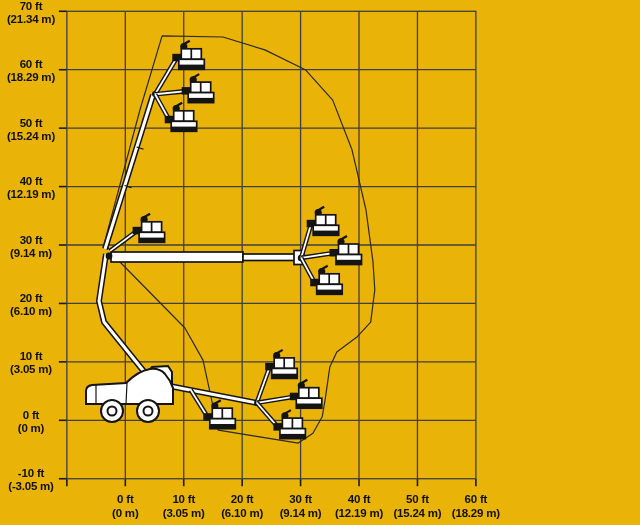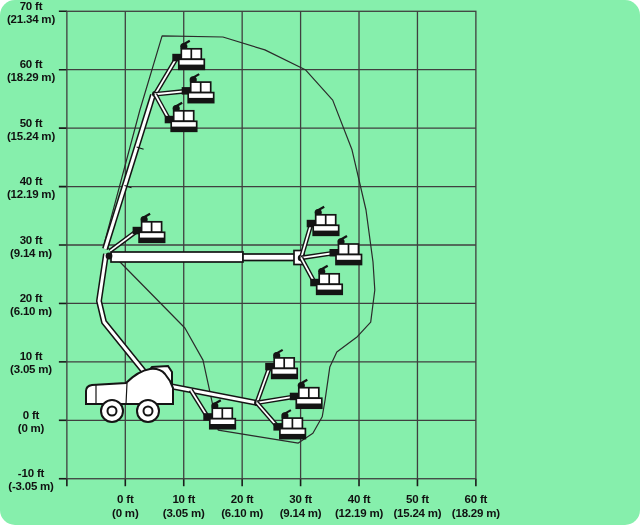--- a/index.html
+++ b/index.html
@@ -1,17 +1,17 @@
 <!DOCTYPE html>
 <html><head>
 <meta charset="utf-8">
 <style>
   html,body{margin:0;padding:0;background:#fff;}
-  .canvas{position:relative;width:640px;height:525px;background:#86efac;overflow:hidden;
-          font-family:"Liberation Sans", sans-serif;border-radius:15px;}
+  .canvas{position:relative;width:640px;height:525px;background:#eab308;overflow:hidden;
+          font-family:"Liberation Sans", sans-serif;}
   svg{position:absolute;left:0;top:0;}
   .gridline{stroke:#3f3f3f;stroke-width:1.3;fill:none;}
   .tick{stroke:#1a1a1a;stroke-width:1.6;}
   .ticktext{font-family:"Liberation Sans",sans-serif;font-weight:bold;font-size:11.5px;
             fill:#111;text-anchor:middle;letter-spacing:-0.2px;}
   .envelope{stroke:#2b2b2b;stroke-width:1.2;fill:none;stroke-linejoin:round;}
   .m-out{stroke:#141414;stroke-width:6;fill:none;stroke-linejoin:round;stroke-linecap:butt;}
   .m-in{stroke:#ffffff;stroke-width:3;fill:none;stroke-linejoin:round;stroke-linecap:butt;}
   .a-out{stroke:#141414;stroke-width:4.6;fill:none;stroke-linecap:butt;}
   .a-in{stroke:#ffffff;stroke-width:1.8;fill:none;stroke-linecap:butt;}

